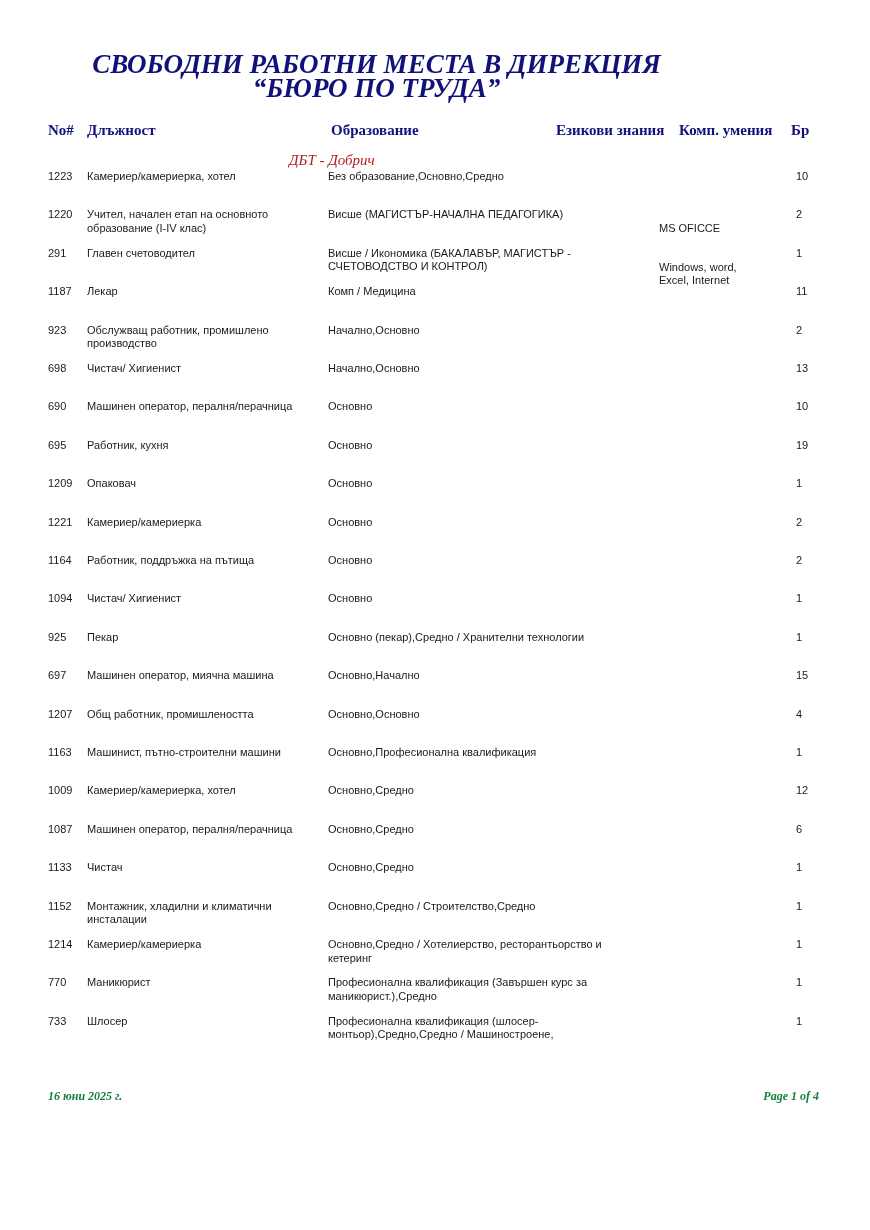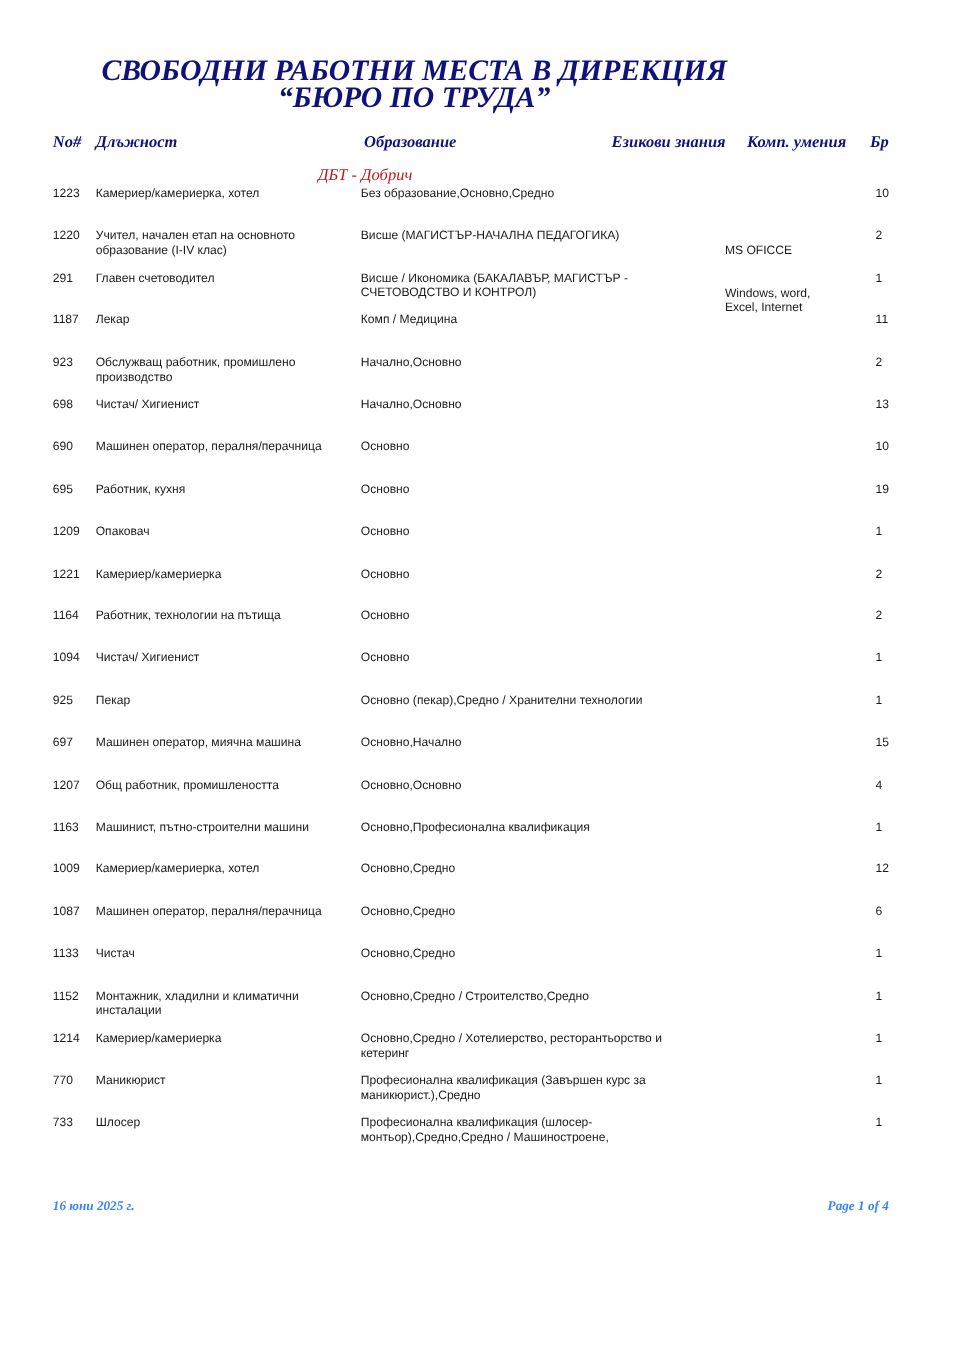--- a/index.html
+++ b/index.html
@@ -7,43 +7,43 @@
     body { position: relative; font-family: "Liberation Sans", sans-serif; color: #1a1a1a; overflow: hidden; }
     .title {
       position: absolute; left: 0; width: 753px; text-align: center;
       font-family: "Liberation Serif", serif; font-style: italic; font-weight: bold;
       color: #11117a; font-size: 27px; line-height: 32px;
     }
     .title.l1 { top: 48px; }
     .title.l2 { top: 72px; }
     .hdr {
       position: absolute; top: 121px;
-      font-family: "Liberation Serif", serif; font-style: italic; font-weight: bold;
+      font-family: "Liberation Serif", serif; font-weight: bold;
       color: #11117a; font-size: 15px; line-height: 18px; white-space: nowrap;
     }
     .group {
       position: absolute; top: 151px; left: 289px;
       font-family: "Liberation Serif", serif; font-style: italic;
       color: #b91c1c; font-size: 15px; line-height: 18px;
     }
     .row { position: absolute; left: 0; width: 870px; font-size: 11px; line-height: 13.5px; }
     .row > span { position: absolute; top: 0; }
     .c-no { left: 48px; }
     .c-job { left: 87px; width: 210px; }
     .c-edu { left: 328px; width: 300px; }
     .c-lang { left: 556px; width: 120px; }
     .c-comp { left: 659px; width: 110px; top: 14px !important; }
     .c-cnt { left: 796px; }
     .footer {
       position: absolute; top: 1089px;
       font-family: "Liberation Serif", serif; font-style: italic; font-weight: bold;
-      color: #3b82f6; font-size: 12px; line-height: 14px;
+      color: #15803d; font-size: 12px; line-height: 14px;
     }
     .footer.left { left: 48px; }
-    .footer.right { right: 62px; }
+    .footer.right { right: 51px; }
   </style>
 </head>
 <body>
 
 <div class="title l1">СВОБОДНИ РАБОТНИ МЕСТА В ДИРЕКЦИЯ</div>
 <div class="title l2">“БЮРО ПО ТРУДА”</div>
 
 <div class="hdr" style="left:48px">No#</div>
 <div class="hdr" style="left:87px">Длъжност</div>
 <div class="hdr" style="left:331px">Образование</div>
@@ -129,21 +129,21 @@
     <div class="row" style="top: 515.6px;">
       <span class="c-no">1221</span>
       <span class="c-job">Камериер/камериерка</span>
       <span class="c-edu">Основно</span>
       <span class="c-lang"></span>
       <span class="c-comp"></span>
       <span class="c-cnt">2</span>
     </div>
     <div class="row" style="top: 554px;">
       <span class="c-no">1164</span>
-      <span class="c-job">Работник, технологии на пътища</span>
+      <span class="c-job">Работник, поддръжка на пътища</span>
       <span class="c-edu">Основно</span>
       <span class="c-lang"></span>
       <span class="c-comp"></span>
       <span class="c-cnt">2</span>
     </div>
     <div class="row" style="top: 592.4px;">
       <span class="c-no">1094</span>
       <span class="c-job">Чистач/ Хигиенист</span>
       <span class="c-edu">Основно</span>
       <span class="c-lang"></span>

